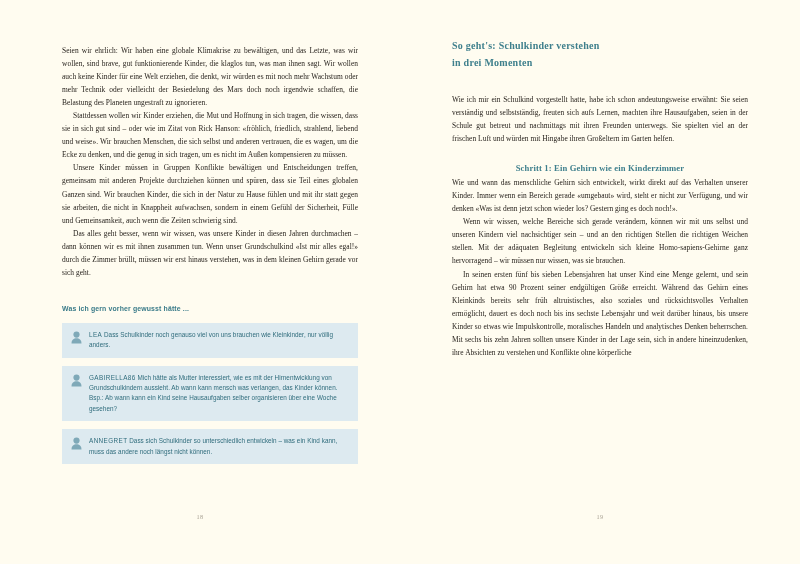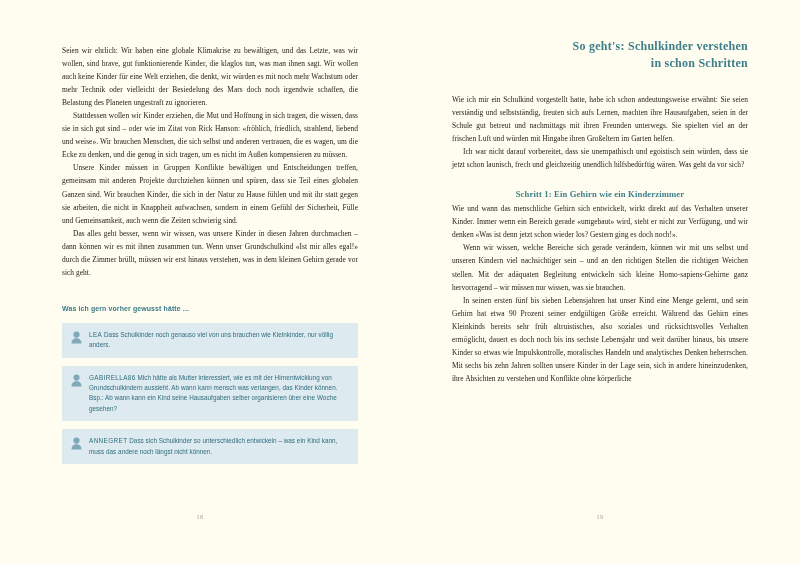--- a/index.html
+++ b/index.html
@@ -45,23 +45,23 @@
     letter-spacing: 0.03px;
     -webkit-font-smoothing: antialiased;
   }
   p.body.first {
     text-indent: 0;
   }
 
   
   .chapter-head {
     margin: 0 0 22px 0;
-    text-align: right;
+    text-align: left;
     color: #3e7f8c;
-    font-size: 12px;
+    font-size: 10px;
     line-height: 16.5px;
     letter-spacing: 0.25px;
     font-family: Liberation Serif, serif;
   }
   .chapter-head .line {
     display: block;
     white-space: nowrap;
   }
 
   .section-head {
@@ -180,25 +180,24 @@
 
     </ul>
 
     <div class="folio">18</div>
   </div>
 
   <div class="page page-right">
 
     <h1 class="chapter-head">
       <span class="line">So geht's: Schulkinder verstehen</span>
-      <span class="line">in schon Schritten</span>
+      <span class="line">in drei Momenten</span>
     </h1>
 
     <p class="body first">Wie ich mir ein Schulkind vorgestellt hatte, habe ich schon andeutungsweise erwähnt: Sie seien verständig und selbstständig, freuten sich aufs Lernen, machten ihre Hausaufgaben, seien in der Schule gut betreut und nachmittags mit ihren Freunden unterwegs. Sie spielten viel an der frischen Luft und würden mit Hingabe ihren Großeltern im Garten helfen.</p>
-    <p class="body">Ich war nicht darauf vorbereitet, dass sie unempathisch und egoistisch sein würden, dass sie jetzt schon launisch, frech und gleichzeitig unendlich hilfsbedürftig wären. Was geht da vor sich?</p>
 
     <h2 class="section-head">Schritt 1: Ein Gehirn wie ein Kinderzimmer</h2>
 
     <p class="body first">Wie und wann das menschliche Gehirn sich entwickelt, wirkt direkt auf das Verhalten unserer Kinder. Immer wenn ein Bereich gerade «umgebaut» wird, steht er nicht zur Verfügung, und wir denken «Was ist denn jetzt schon wieder los? Gestern ging es doch noch!».</p>
     <p class="body">Wenn wir wissen, welche Bereiche sich gerade verändern, können wir mit uns selbst und unseren Kindern viel nachsichtiger sein – und an den richtigen Stellen die richtigen Weichen stellen. Mit der adäquaten Begleitung entwickeln sich kleine Homo-sapiens-Gehirne ganz hervorragend – wir müssen nur wissen, was sie brauchen.</p>
     <p class="body">In seinen ersten fünf bis sieben Lebensjahren hat unser Kind eine Menge gelernt, und sein Gehirn hat etwa 90 Prozent seiner endgültigen Größe erreicht. Während das Gehirn eines Kleinkinds bereits sehr früh altruistisches, also soziales und rücksichtsvolles Verhalten ermöglicht, dauert es doch noch bis ins sechste Lebensjahr und weit darüber hinaus, bis unsere Kinder so etwas wie Impulskontrolle, moralisches Handeln und analytisches Denken beherrschen. Mit sechs bis zehn Jahren sollten unsere Kinder in der Lage sein, sich in andere hineinzudenken, ihre Absichten zu verstehen und Konflikte ohne körperliche</p>
 
     <div class="folio">19</div>
   </div>
 

